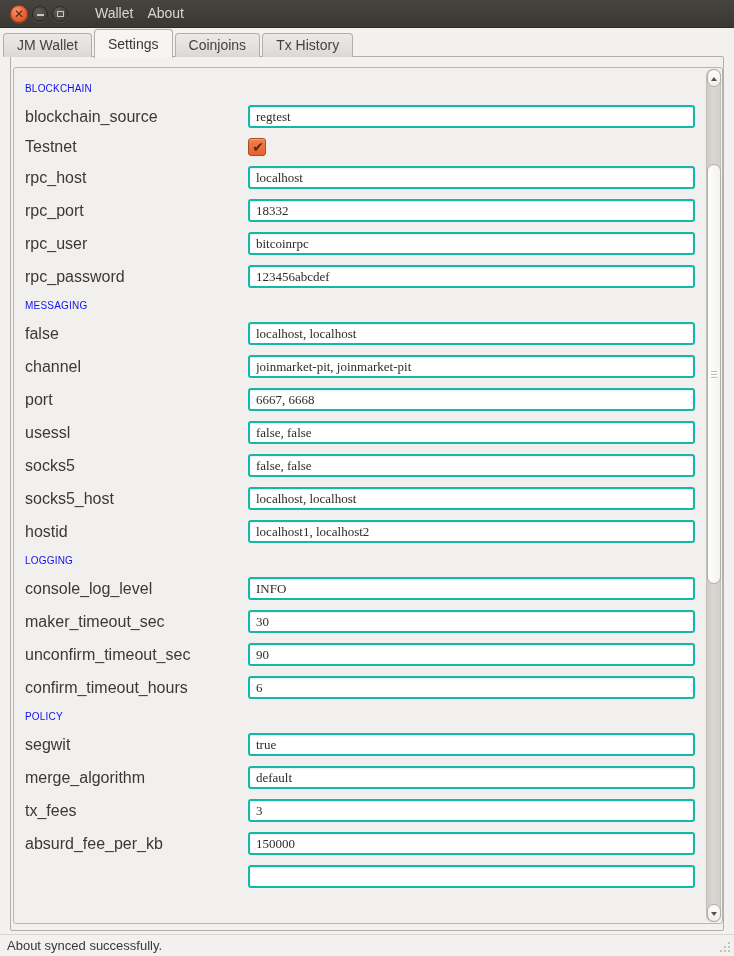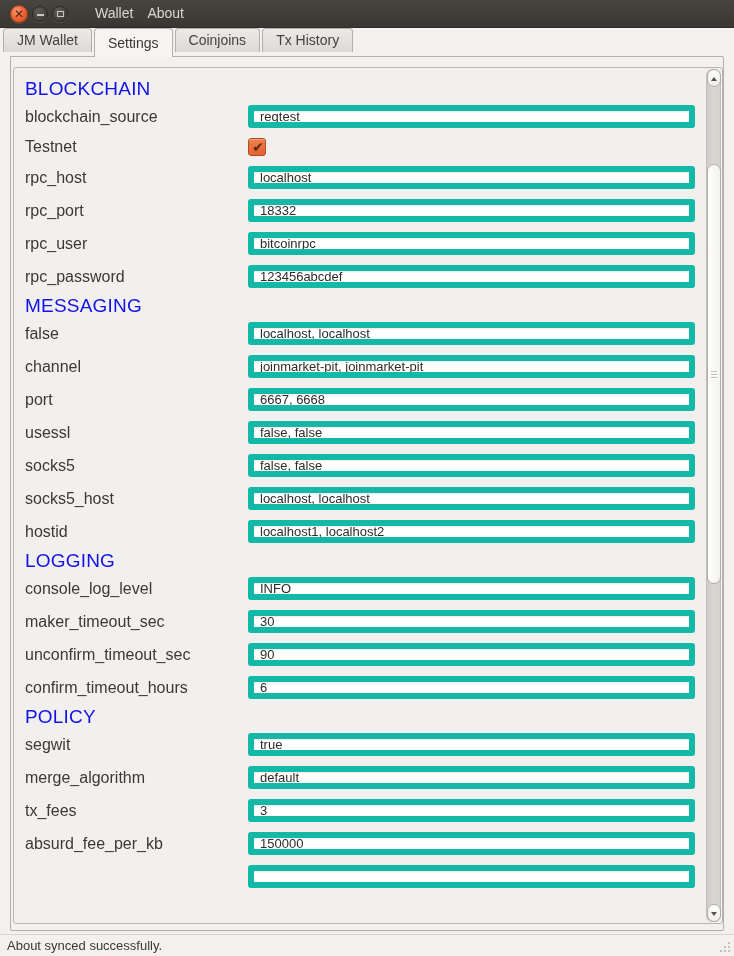--- a/index.html
+++ b/index.html
@@ -35,21 +35,21 @@
   .glyph-x { position: absolute; left: 3px; top: 1px; width: 10px; height: 14px;
     color: #5a2410; font-size: 12px; font-weight: bold; line-height: 14px; text-align: center; }
   .glyph-min { position: absolute; left: 4px; top: 7px; width: 7px; height: 1.5px; background: #c9c5bd; }
   .glyph-max { position: absolute; left: 4px; top: 4px; width: 7px; height: 6px; border: 1.5px solid #c9c5bd; }
   .menubar { display: flex; margin-left: 16px; }
   .menu-item { color: #dbd7cf; font-size: 14px; padding: 0 7px; line-height: 27px; cursor: default; }
 
   
   .tabbar {
     position: absolute; left: 0; top: 28px; width: 734px; height: 29px;
-    display: flex; padding-left: 3px;
+    display: flex; align-items: flex-end; padding-left: 3px;
     z-index: 3;
   }
   .tab {
     flex: none; height: 24px; line-height: 23px;
     padding: 0 13px; margin-right: 2px;
     font-size: 14px; color: #45433f;
     background: linear-gradient(#eceae7, #dcd9d5);
     border: 1px solid #b3afa9; border-bottom: none;
     border-radius: 4px 4px 0 0;
     cursor: default; white-space: nowrap;
@@ -75,32 +75,32 @@
     background: #f1f0ee;
   }
   .scrollcontent {
     position: absolute; left: 1px; top: 1px; right: 17px; bottom: 1px;
     overflow: hidden;
     padding: 12px 10px 0 10px;
   }
 
   .section-heading {
     height: 16px; line-height: 16px; margin-bottom: 8px;
-    font-size: 19px; color: var(--heading_blue);
+    font-size: 10px; color: var(--heading_blue);
     letter-spacing: 0.2px;
   }
   .row { display: flex; align-items: center; height: 23px; margin-bottom: 10px; }
   .row-checkbox { height: 18px; }
   .field-label { flex: none; width: 223px; font-size: 16px; color: #3b3935; }
   .field-input {
     flex: 1 1 auto; height: 23px;
     background: #ffffff;
-    border: 6px solid #14b8a6; border-radius: 3px;
+    border: 2px solid #14b8a6; border-radius: 3px;
     box-shadow: inset 0 1px 2px rgba(0,0,0,0.09);
-    font-family: Liberation Sans, sans-serif;
+    font-family: Liberation Serif, serif;
     font-size: 13px; color: #2d2c29;
     padding: 0 6px; outline: none;
   }
   .checkbox {
     flex: none; width: 18px; height: 18px; position: relative;
     background: linear-gradient(var(--checkbox_orange_light), var(--checkbox_orange));
     border: 1px solid #b04c24; border-radius: 3px;
     box-shadow: inset 0 1px 0 rgba(255,255,255,0.25);
     cursor: default;
   }

